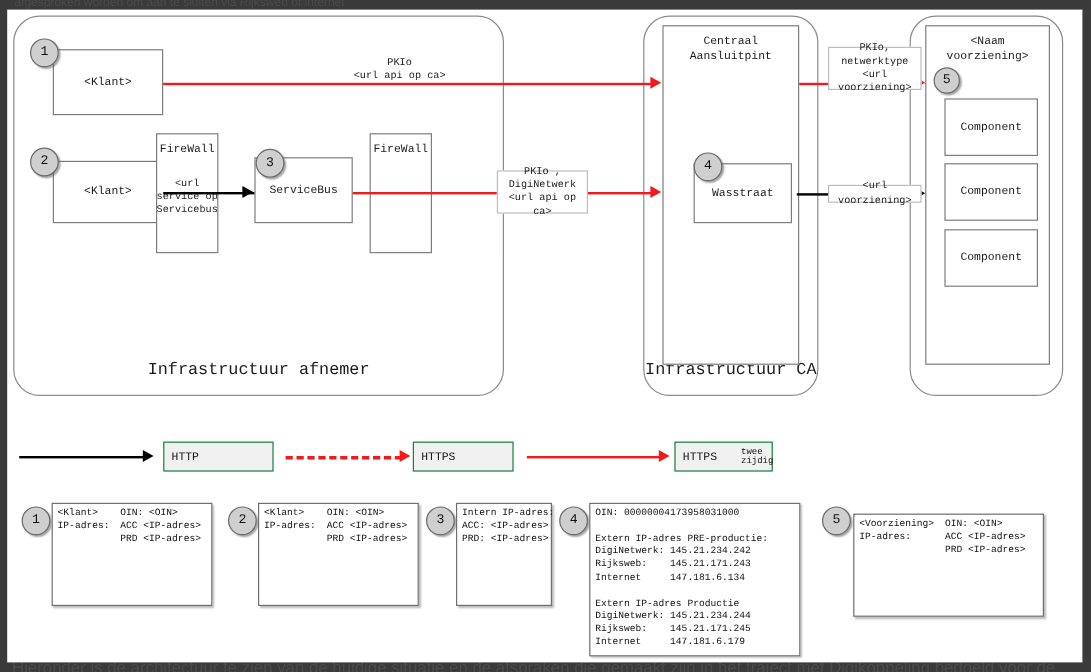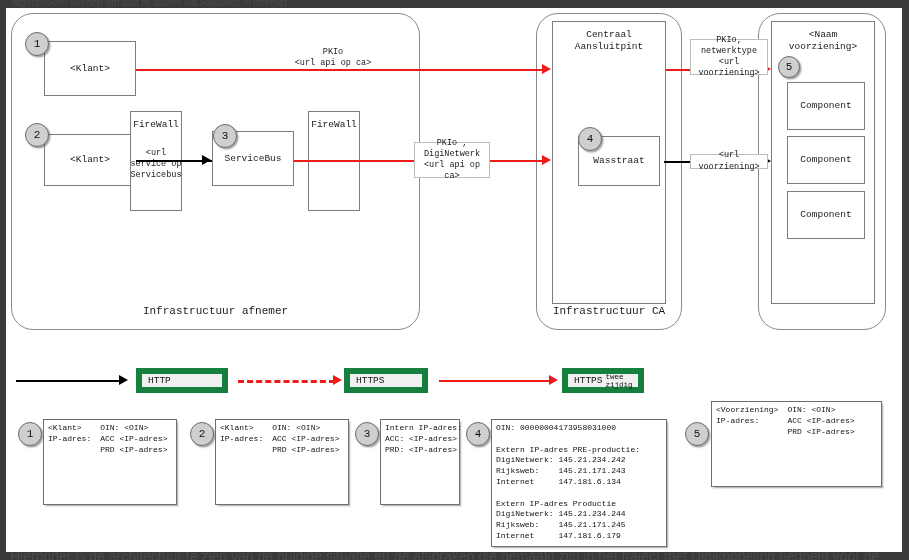--- a/index.html
+++ b/index.html
@@ -3,21 +3,21 @@
 <meta charset="utf-8">
 <style>
   html,body{margin:0;padding:0;background:#3a3a3a;}
   body{font-family:"Liberation Sans","DejaVu Sans",sans-serif;}
   #page{position:relative;width:909px;height:560px;background:#3a3a3a;overflow:hidden;padding-left:12px;}
   #canvas{position:absolute;left:6px;top:8px;width:896px;height:544px;background:#ffffff;overflow:hidden;}
   .abs{position:absolute;box-sizing:border-box;font-family:Liberation Mono, monospace;}
 
   
   .zone{border:1.2px solid #8a8a8a;border-radius:22px;background:#fff;}
-  .zone-label{position:absolute;width:100%;text-align:center;font-size:11px;color:#1a1a1a;}
+  .zone-label{position:absolute;width:100%;text-align:center;font-size:14px;color:#1a1a1a;}
 
   
   .rect{border:1px solid #7d7d7d;background:#fff;display:flex;align-items:center;justify-content:center;text-align:center;font-size:9.5px;color:#1a1a1a;line-height:1.25;}
 
   
   .badge{border-radius:50%;background:#cfcfcf;border:1.2px solid #6b6b6b;display:flex;align-items:center;justify-content:center;
          font-size:11px;color:#111;box-shadow:1.5px 1.5px 1.5px rgba(90,90,90,.55);}
 
   
   .line-h{height:0;border-top-style:solid;}
@@ -28,21 +28,21 @@
   .arrow{width:0;height:0;border-style:solid;border-width:5px 0 5px 9px;border-color:transparent transparent transparent #000;}
   .arrow.red-a{border-left-color:#ef1b1b;}
 
   
   .lbl{font-size:8.5px;color:#1a1a1a;text-align:center;line-height:1.3;}
   
   .lbl-box{font-size:8.5px;color:#1a1a1a;text-align:center;line-height:1.3;background:#fff;border:1px solid #bdbdbd;
            display:flex;flex-direction:column;align-items:center;justify-content:center;}
 
   
-  .legend-box{background:#f0f0f0;border:6px solid #15803d;font-size:9.5px;color:#111;display:flex;align-items:center;padding-left:6px;}
+  .legend-box{background:#f0f0f0;border:1px solid #15803d;font-size:9.5px;color:#111;display:flex;align-items:center;padding-left:6px;}
   .legend-box .small{font-size:7.5px;}
 
   
   .dash{height:0;border-top:3px dashed #ef1b1b;}
 
   
   .card{border:1px solid #6f6f6f;background:#fff;box-shadow:1.5px 1.5px 1.5px rgba(120,120,120,.5);}
   .card-txt{position:absolute;left:4px;top:3px;right:3px;font-size:8px;color:#111;line-height:1.35;white-space:pre;}
   .card-grid{position:absolute;left:4px;top:3px;font-size:8px;color:#111;line-height:1.35;display:grid;grid-template-columns:auto auto;column-gap:9px;}
   .card-grid span{white-space:pre;}
@@ -170,21 +170,21 @@
     <div class="abs dash" style="left:232px;top:372px;width:97px;"></div>
     <div class="abs arrow red-a" style="left:327px;top:367px;"></div>
     <div class="abs legend-box" style="left:338px;top:360px;width:84px;height:25px;">
       <span>HTTPS</span>
     </div>
 
     <div class="abs line-h red" style="left:433px;top:372px;width:112px;border-top-width:2.5px;"></div>
     <div class="abs arrow red-a" style="left:543px;top:367px;"></div>
     <div class="abs legend-box" style="left:556px;top:360px;width:82px;height:25px;">
       <span>HTTPS</span>
-      <span class="small" style="margin-left:3px;">twee zijdig</span>
+      <span class="small" style="margin-left:20px;">twee zijdig</span>
     </div>
 
     <div class="abs badge" style="left:12px;top:414px;width:24px;height:24px;">
       <span>1</span>
     </div>
     <div class="abs card" style="left:37px;top:411px;width:134px;height:86px;">
       <div class="card-grid">
         <span>&lt;Klant&gt;
 IP-adres:</span>
         <span>OIN: &lt;OIN&gt;
@@ -228,21 +228,21 @@
 
 Extern IP-adres Productie
 DigiNetwerk: 145.21.234.244
 Rijksweb:    145.21.171.245
 Internet     147.181.6.179</div>
     </div>
 
     <div class="abs badge" style="left:679px;top:414px;width:24px;height:24px;">
       <span>5</span>
     </div>
-    <div class="abs card" style="left:705px;top:393px;width:171px;height:86px;">
+    <div class="abs card" style="left:705px;top:420px;width:159px;height:86px;">
       <div class="card-grid">
         <span>&lt;Voorziening&gt;
 IP-adres:</span>
         <span>OIN: &lt;OIN&gt;
 ACC &lt;IP-adres&gt;
 PRD &lt;IP-adres&gt;</span>
       </div>
     </div>
 
   </div>

